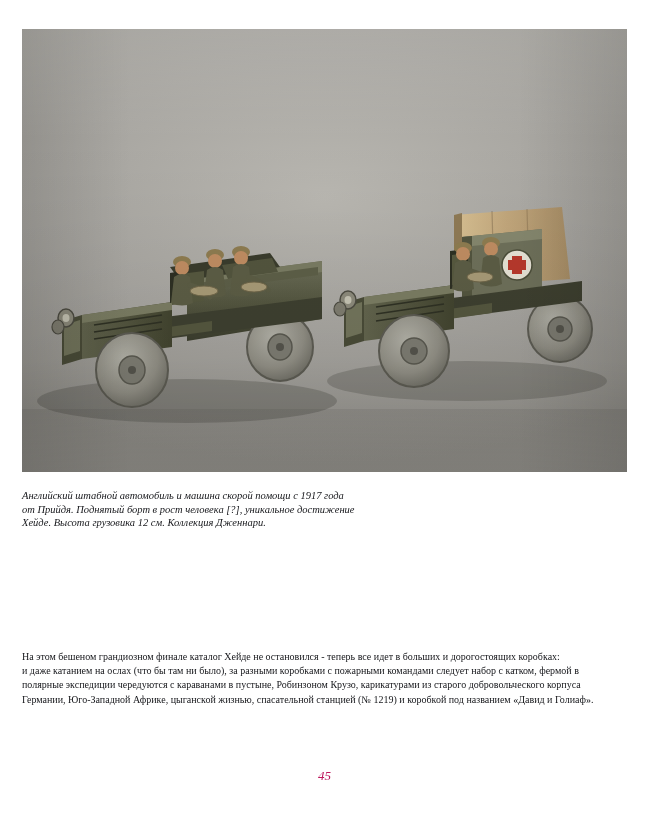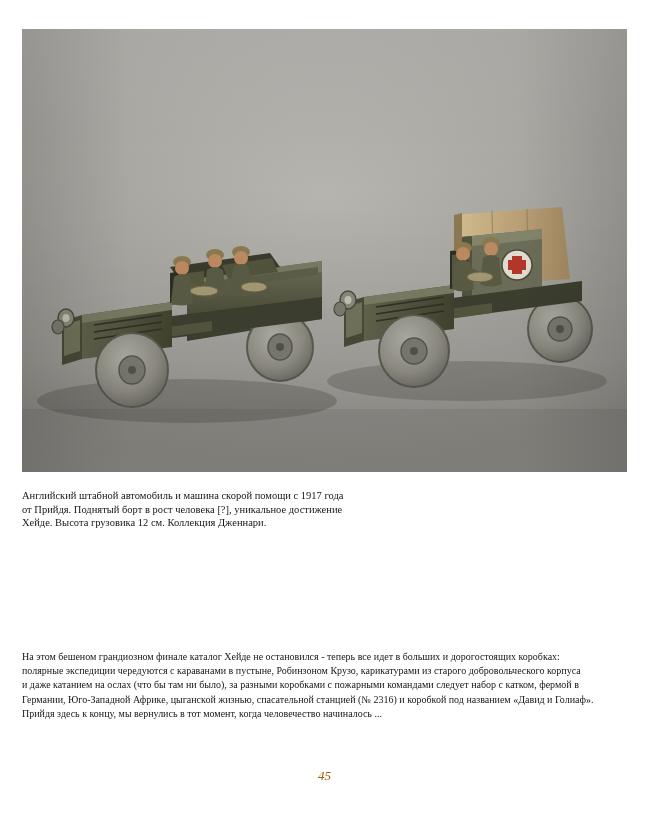--- a/index.html
+++ b/index.html
@@ -54,21 +54,21 @@
   .caption {
     position: absolute;
     left: 22px;
     top: 489px;
     width: 420px;
     font-size: 10.5px;
     line-height: 13.5px;
     color: #15161a;
     font-family: "Liberation Serif", serif;
   }
-  .caption div { white-space: nowrap; }
+  .caption div { white-space: nowrap; font-style: italic; }
 
   
   .body-text {
     position: absolute;
     left: 22px;
     top: 650px;
     width: 605px;
     font-size: 10px;
     line-height: 14.2px;
     color: #15161a;
@@ -78,21 +78,21 @@
 
   
   .folio {
     position: absolute;
     left: 0;
     top: 768px;
     width: 649px;
     text-align: center;
     font-style: italic;
     font-size: 13px;
-    color: #a16207;
+    color: #be185d;
   }
 </style>
 </head>
 <body>
 
 <div class="page">
 
   <div class="photo-frame">
     <div class="photo-bg"></div>
 
@@ -251,21 +251,20 @@
   </div>
 
   <div class="caption">
     <div>Английский штабной автомобиль и машина скорой помощи с 1917 года</div>
     <div>от Прийдя. Поднятый борт в рост человека [?], уникальное достижение</div>
     <div>Хейде. Высота  грузовика 12 см. Коллекция Дженнари.</div>
   </div>
 
   <div class="body-text">
     <div>На этом бешеном грандиозном финале каталог Хейде не остановился - теперь все идет в больших и дорогостоящих коробках:</div>
+    <div>и даже катанием на ослах (что бы там ни было), за разными коробками с пожарными командами следует набор с катком, фермой в</div>
     <div>полярные экспедиции чередуются с караванами в пустыне, Робинзоном Крузо, карикатурами из старого добровольческого корпуса</div>
-    <div>и даже катанием на ослах (что бы там ни было), за разными коробками с пожарными командами следует набор с катком, фермой в</div>
-    <div>Германии, Юго-Западной Африке, цыганской жизнью, спасательной станцией (№ 2316) и коробкой под названием «Давид и Голиаф».</div>
-    <div>Прийдя здесь к концу, мы вернулись в тот момент, когда человечество начиналось ...</div>
+    <div>Германии, Юго-Западной Африке, цыганской жизнью, спасательной станцией (№ 1219) и коробкой под названием «Давид и Голиаф».</div>
   </div>
 
   <div class="folio">45</div>
 
 </div>
 
 </body></html>

